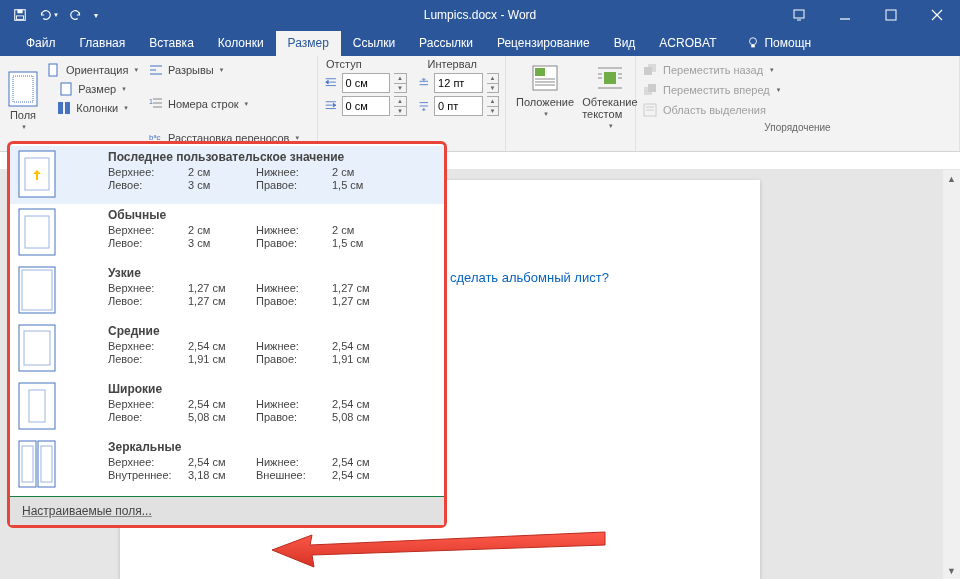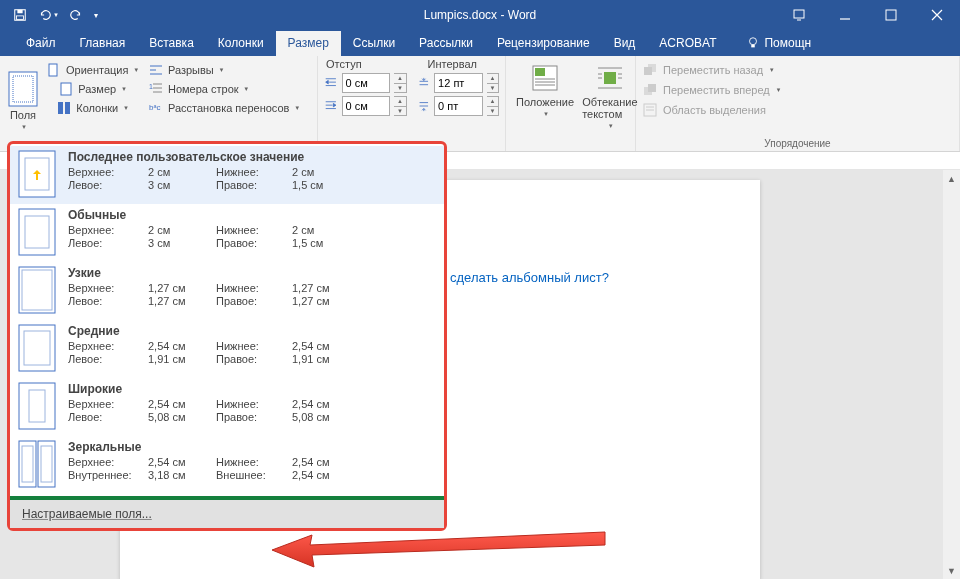--- a/index.html
+++ b/index.html
@@ -18,30 +18,30 @@
 
 .tabs { height: 26px; background: #2b579a; display: flex; align-items: flex-end; padding-left: 14px; color: #fff; font-size: 12px; }
 .tab { padding: 5px 12px 6px; cursor: pointer; }
 .tab.active { background: #f3f3f3; color: #2b579a; }
 .tab.help { margin-left: 6px; display: flex; align-items: center; gap: 4px; }
 .bulb { width: 14px; height: 14px; }
 
 
 .ribbon { height: 96px; background: #f3f3f3; border-bottom: 1px solid #d4d4d4; display: flex; position: relative; }
 .rgroup { border-right: 1px solid #e1e1e1; padding: 20px 6px 2px; display: flex; flex-direction: column; position: relative; }
-.rgroup-label { position: absolute; bottom: 2px; left: 0; right: 0; text-align: center; font-size: 10px; color: #666; }
+.rgroup-label { position: absolute; bottom: 18px; left: 0; right: 0; text-align: center; font-size: 10px; color: #666; }
 
 
 .group-pagesetup { width: 318px; flex-direction: row; padding: 4px 4px 16px; }
 .polya-btn { width: 38px; display: flex; flex-direction: column; align-items: center; justify-content: center; font-size: 11px; color: #444; gap: 2px; padding-top: 6px; }
 .polya-icon { width: 30px; height: 36px; }
 .ps-middle { display: flex; flex-direction: column; gap: 3px; padding-left: 4px; padding-top: 2px; align-items: center; }
 .ps-row { display: flex; align-items: center; gap: 4px; font-size: 11px; color: #444; white-space: nowrap; }
 .ps-row svg { width: 16px; height: 16px; flex-shrink: 0; }
-.ps-right { display: flex; flex-direction: column; gap: 3px; padding-left: 10px; padding-top: 2px; }
+.ps-right { display: flex; flex-direction: column; gap: 18px; padding-left: 10px; padding-top: 2px; }
 
 
 .group-indent { width: 188px; padding-top: 2px; }
 .ind-headers { display: flex; gap: 20px; font-size: 11px; color: #444; padding-left: 2px; margin-bottom: 3px; }
 .ind-row { display: flex; align-items: center; gap: 4px; margin-bottom: 3px; }
 .ind-icon { width: 16px; height: 16px; }
 .ind-input { width: 56px; height: 20px; border: 1px solid #ababab; background: #fff; font-size: 11px; padding: 0 3px; display: flex; align-items: center; }
 .spinner { width: 14px; height: 20px; border: 1px solid #ababab; border-left: none; display: flex; flex-direction: column; }
 .spinner div { flex: 1; display: flex; align-items: center; justify-content: center; font-size: 6px; color: #666; }
 .spinner div:first-child { border-bottom: 1px solid #ababab; }
@@ -64,24 +64,24 @@
 .page { position: absolute; left: 120px; top: 10px; width: 640px; height: 400px; background: #fff; box-shadow: 0 1px 4px rgba(0,0,0,0.2); }
 .page-text { position: absolute; left: 330px; top: 90px; font-size: 13px; color: #0563c1; }
 .scrollbar-v { position: absolute; right: 0; top: 0; width: 17px; height: 100%; background: #f0f0f0; }
 .scroll-arrow { position: absolute; left: 0; width: 17px; height: 17px; background: #f0f0f0; display: flex; align-items: center; justify-content: center; font-size: 9px; color: #666; }
 
 
 .margins-dd { position: absolute; left: 7px; top: 141px; width: 440px; background: #fff; border: 3px solid #e8443a; border-radius: 6px; z-index: 100; padding: 2px 0 0; }
 .m-item { display: flex; padding: 4px 8px 6px; font-size: 11px; color: #444; }
 .m-item:first-child { background: #e8f0fb; }
 .m-thumb { width: 38px; height: 48px; margin-right: 12px; flex-shrink: 0; }
-.m-content { flex: 1; }
+.m-content { flex: 1; margin-left: 40px; }
 .m-title { font-weight: 600; font-size: 12px; margin-bottom: 2px; }
 .m-grid { display: grid; grid-template-columns: 80px 68px 76px 60px; row-gap: 1px; font-size: 11px; }
-.m-custom { background: #e1e1e1; padding: 7px 12px; font-size: 12px; color: #444; border-top: 4px solid #15803d; margin-top: 2px; }
+.m-custom { background: #e1e1e1; padding: 7px 12px; font-size: 12px; color: #444; border-top: 1px solid #15803d; margin-top: 2px; }
 .m-custom span { text-decoration: underline; text-decoration-color: #888; }
 
 
 .red-arrow { position: absolute; left: 270px; top: 527px; z-index: 200; pointer-events: none; }
 
 .drop-arrow { font-size: 7px; color: #666; margin-left: 2px; }
 </style>
 </head>
 <body>
 

